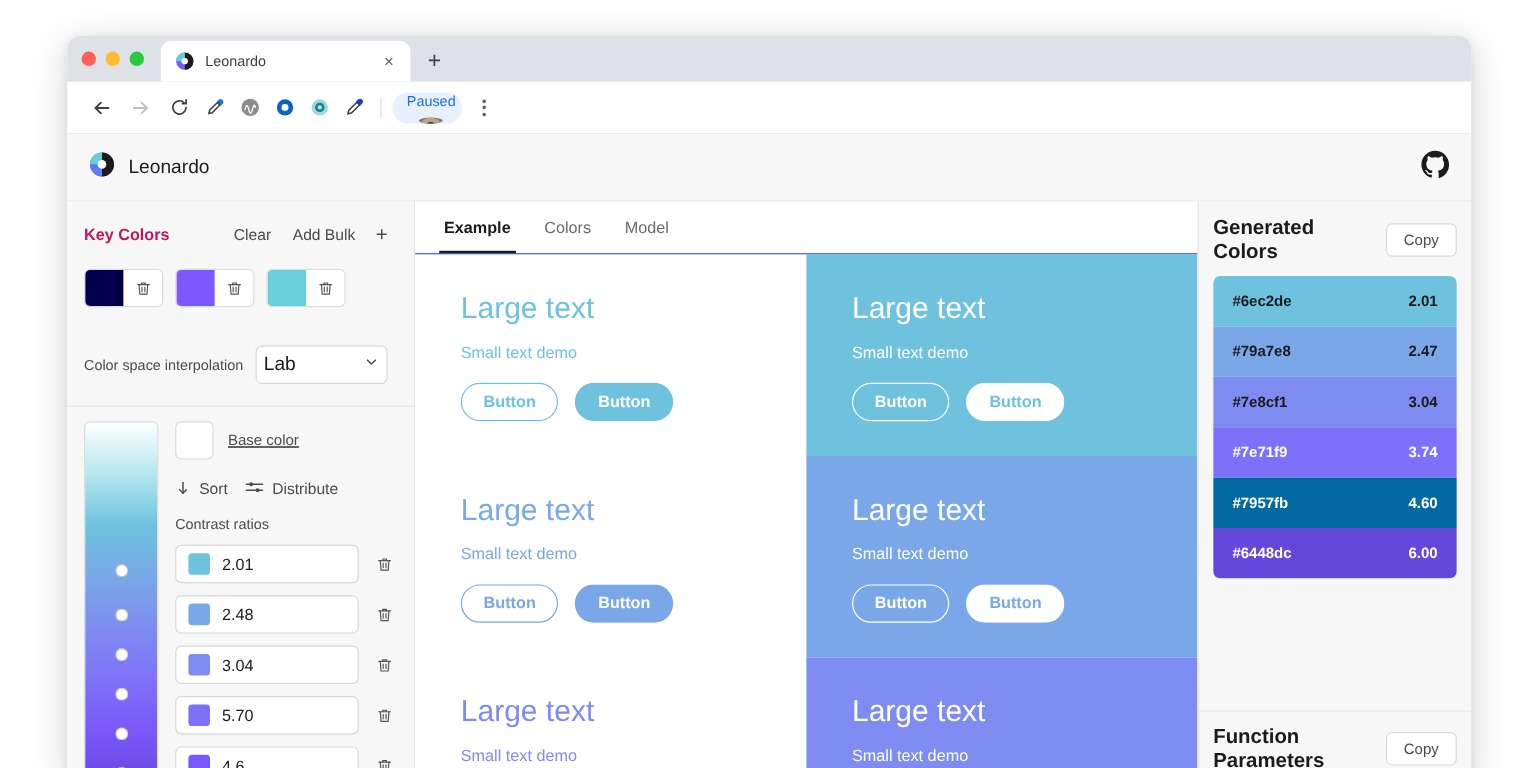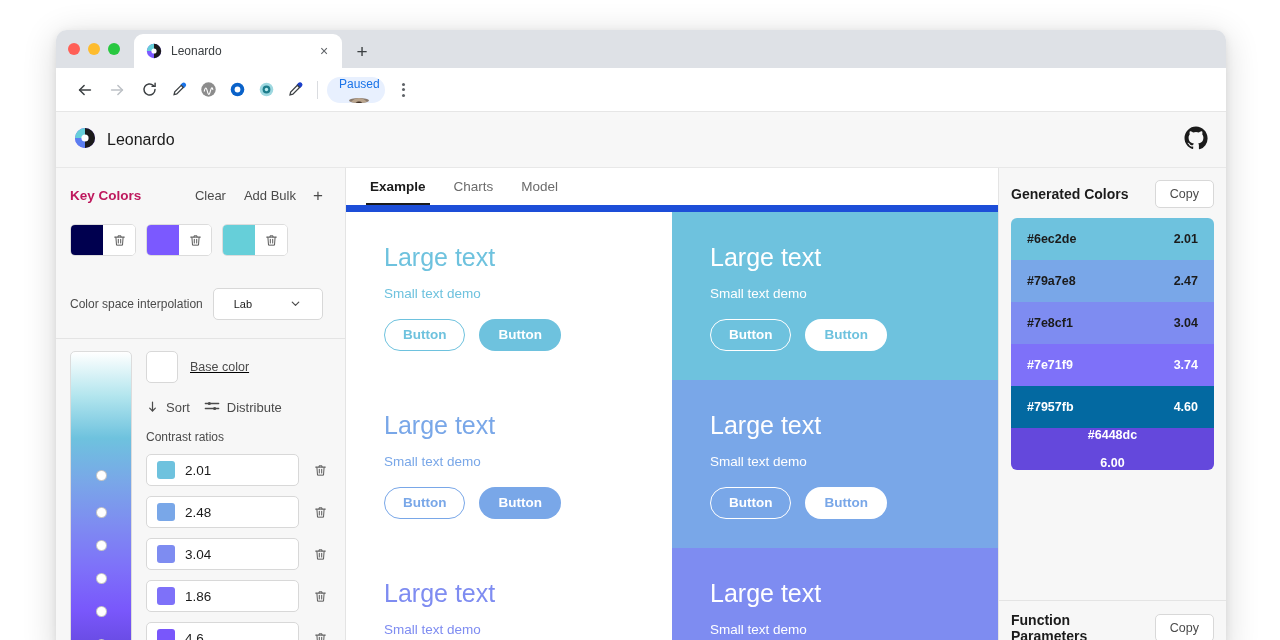--- a/index.html
+++ b/index.html
@@ -181,22 +181,22 @@
     margin-top: 32px;
     margin-bottom: 18px;
     gap: 10px;
   }
   .interp-label { font-size: 12px; color: #4b4b4b; }
   .select {
     width: 110px; height: 32px;
     border: 1px solid #d8d8d8; border-radius: 5px;
     background: #fff;
     display: flex; align-items: center;
-    padding: 0 20px;
-    font-size: 11px; color: #1b1b1b;
+    padding: 0 6px;
+    font-size: 16px; color: #1b1b1b;
   }
   .select .chev { margin-left: auto; color: #4b4b4b; }
 
   .sb-divider { height: 1px; background: #e4e4e4; }
 
   .ratios-sec { flex: 1; display: flex; padding: 12px 14px 0 14px; gap: 14px; min-height: 0; overflow: hidden; }
 
   .gradient-strip {
     width: 62px; flex: 0 0 62px;
     border: 1px solid #dcdcdc;
@@ -238,21 +238,21 @@
     gap: 10px; padding: 0 10px;
   }
   .ratio-chip { width: 18px; height: 18px; border-radius: 3px; flex: 0 0 18px; }
   .ratio-val { font-size: 13.5px; color: #1b1b1b; }
   .ratio-trash { width: 22px; display: flex; align-items: center; justify-content: center; }
 
   
   .main { flex: 1; display: flex; flex-direction: column; min-width: 0; background: #fff; }
   .tabs-bar {
     height: 44px; flex: 0 0 44px;
-    border-bottom: 7px solid #1d4ed8;
+    border-bottom: 1px solid #1d4ed8;
     display: flex; align-items: stretch;
     padding: 0 10px 0 12px;
     gap: 4px;
   }
   .mtab {
     display: flex; align-items: center;
     padding: 0 12px;
     font-size: 13.5px; color: #6b6b6b;
     position: relative;
   }
@@ -285,21 +285,21 @@
     background: #f7f7f7;
     border-left: 1px solid #e4e4e4;
     display: flex; flex-direction: column;
     min-height: 0;
   }
   .rp-head {
     display: flex; align-items: center;
     padding: 12px 12px 10px 12px;
     gap: 10px;
   }
-  .rp-title { font-size: 14px; font-weight: 700; color: #1b1b1b; }
+  .rp-title { font-size: 17px; font-weight: 700; color: #1b1b1b; }
   .copy-btn {
     margin-left: auto;
     height: 28px;
     border: 1px solid #d8d8d8; border-radius: 5px;
     background: #fff;
     display: flex; align-items: center; justify-content: center;
     padding: 0 14px;
     font-size: 12.5px; color: #4b4b4b;
   }
   .gen-list {
@@ -592,21 +592,21 @@
                       <path d="M3.5 5.5h13"></path>
                       <path d="M8 5.5V3.8h4v1.7"></path>
                       <path d="M5.2 5.5l.8 10.7h8l.8-10.7"></path>
                       <path d="M8.4 8.4v5M11.6 8.4v5"></path>
                     </svg>
                   </span>
                 </div>
                 <div class="ratio-row">
                   <div class="ratio-input">
                     <span class="ratio-chip" style="background: rgb(126, 113, 249);"></span>
-                    <span class="ratio-val">1.86</span>
+                    <span class="ratio-val">5.70</span>
                   </div>
                   <span class="ratio-trash">
                     <svg width="15" height="15" viewBox="0 0 20 20" fill="none" stroke="#555" stroke-width="1.3" stroke-linecap="round">
                       <path d="M3.5 5.5h13"></path>
                       <path d="M8 5.5V3.8h4v1.7"></path>
                       <path d="M5.2 5.5l.8 10.7h8l.8-10.7"></path>
                       <path d="M8.4 8.4v5M11.6 8.4v5"></path>
                     </svg>
                   </span>
                 </div>
@@ -625,21 +625,21 @@
                   </span>
                 </div>
               </div>
           </div>
         </div>
       </div>
 
       <div class="main">
         <div class="tabs-bar">
           <span class="mtab active">Example</span>
-          <span class="mtab">Charts</span>
+          <span class="mtab">Colors</span>
           <span class="mtab">Model</span>
         </div>
 
         <div class="examples">
           <div class="ex-col" id="left-col">
               <div class="ex-block" style="background: rgb(255, 255, 255); color: rgb(110, 194, 222);">
                 <div class="ex-large">Large text</div>
                 <div class="ex-small">Small text demo</div>
                 <div class="ex-buttons">
                   <span class="ex-btn outline">Button</span>
@@ -703,21 +703,21 @@
               <span>3.04</span>
             </div>
             <div class="gen-row" style="background: rgb(126, 113, 249); color: rgb(255, 255, 255);">
               <span class="gen-hex">#7e71f9</span>
               <span>3.74</span>
             </div>
             <div class="gen-row" style="background: #0369a1; color: rgb(255, 255, 255);">
               <span class="gen-hex">#7957fb</span>
               <span>4.60</span>
             </div>
-            <div class="gen-row" style="background: rgb(100, 72, 220); color: rgb(255, 255, 255); flex-direction: column;">
+            <div class="gen-row" style="background: rgb(100, 72, 220); color: rgb(255, 255, 255);">
               <span class="gen-hex">#6448dc</span>
               <span>6.00</span>
             </div>
           </div>
         <div class="rp-spacer"></div>
         <div class="rp-foot">
           <span class="rp-title">Function Parameters</span>
           <span class="copy-btn">Copy</span>
         </div>
       </div>

